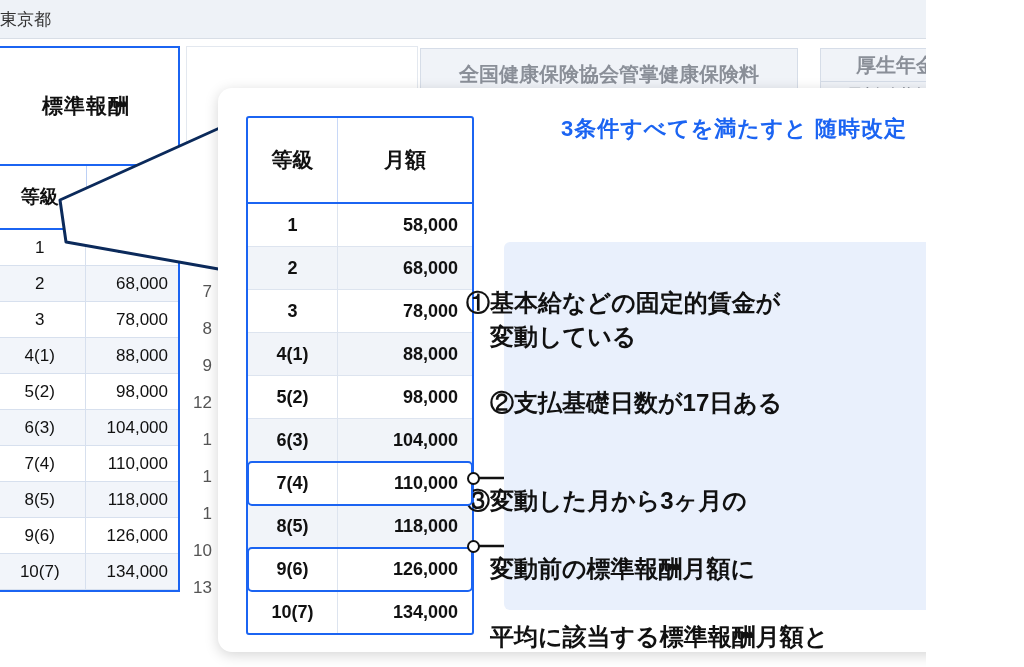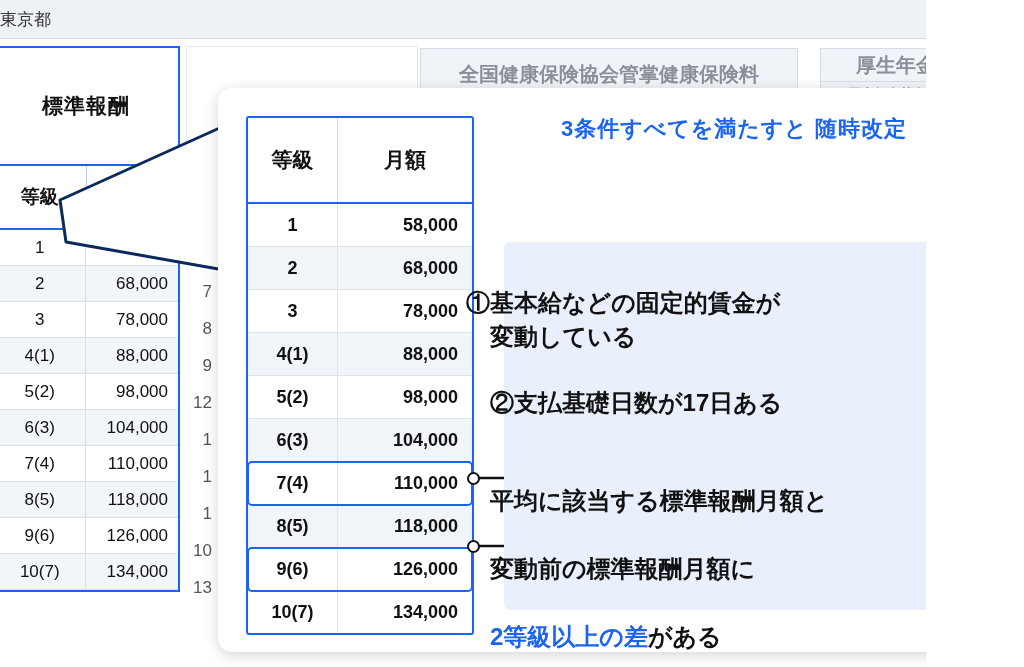--- a/index.html
+++ b/index.html
@@ -430,19 +430,20 @@
     <div class="title">3条件すべてを満たすと
 随時改定</div>
 
     <div class="panel"></div>
 
     <div class="cond" style="top:198px;">①基本給などの固定的賃金が
 　変動している</div>
     <div class="cond" style="top:298px;margin-left:24px;">②支払基礎日数が17日ある</div>
 
     <div class="cond" style="top:362px;">
+      <div>③変動した月から3ヶ月の</div>
+      <div>　変動前の標準報酬月額に</div>
       <div>　平均に該当する標準報酬月額と</div>
-      <div>　変動前の標準報酬月額に</div>
       <div><span class="accent">　2等級以上の差</span><span>がある</span></div>
     </div>
 
   </div>
 </div>
 
 </body></html>

